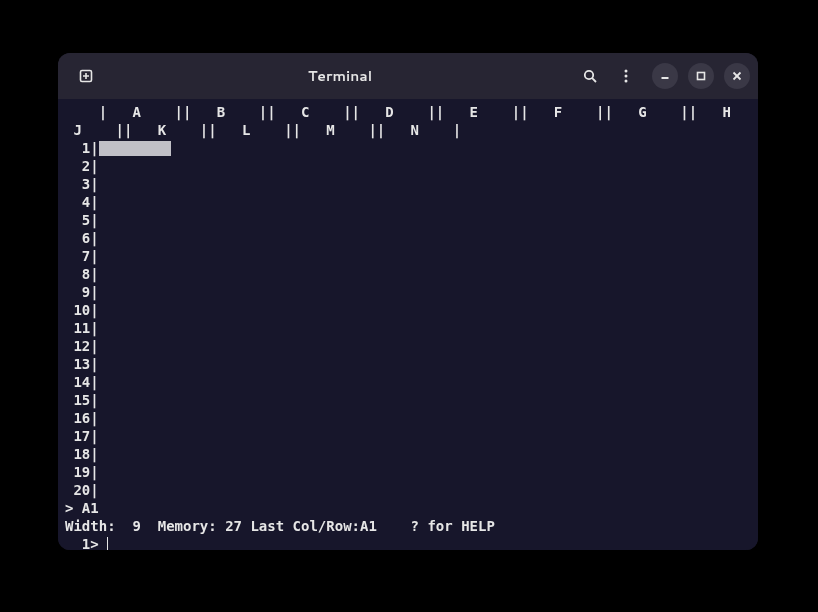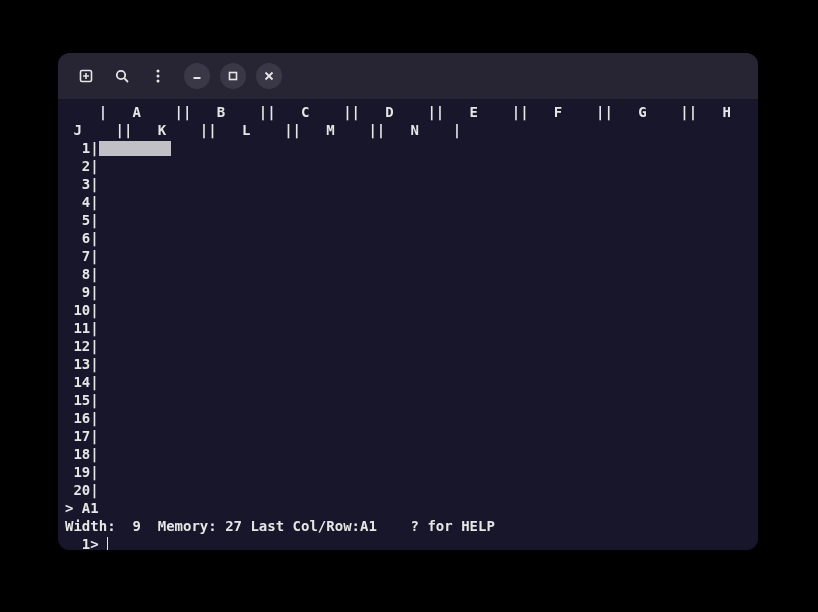--- a/index.html
+++ b/index.html
@@ -80,20 +80,21 @@
   <div class="titlebar">
     <div class="tb-left">
       <div class="tb-btn">
         <svg width="16" height="16" viewBox="0 0 16 16" fill="none" stroke="currentColor" stroke-width="1.6">
           <rect x="2.5" y="2.5" width="11" height="11" rx="1.5"></rect>
           <line x1="8" y1="5" x2="8" y2="11"></line>
           <line x1="5" y1="8" x2="11" y2="8"></line>
         </svg>
       </div>
     </div>
+    <div class="title">Terminal</div>
     <div class="tb-right">
       <div class="tb-btn">
         <svg width="16" height="16" viewBox="0 0 16 16" fill="none" stroke="currentColor" stroke-width="1.8">
           <circle cx="7" cy="7" r="4.2"></circle>
           <line x1="10.2" y1="10.2" x2="14" y2="14"></line>
         </svg>
       </div>
       <div class="tb-btn">
         <svg width="16" height="16" viewBox="0 0 16 16" fill="currentColor">
           <circle cx="8" cy="3" r="1.5"></circle>

